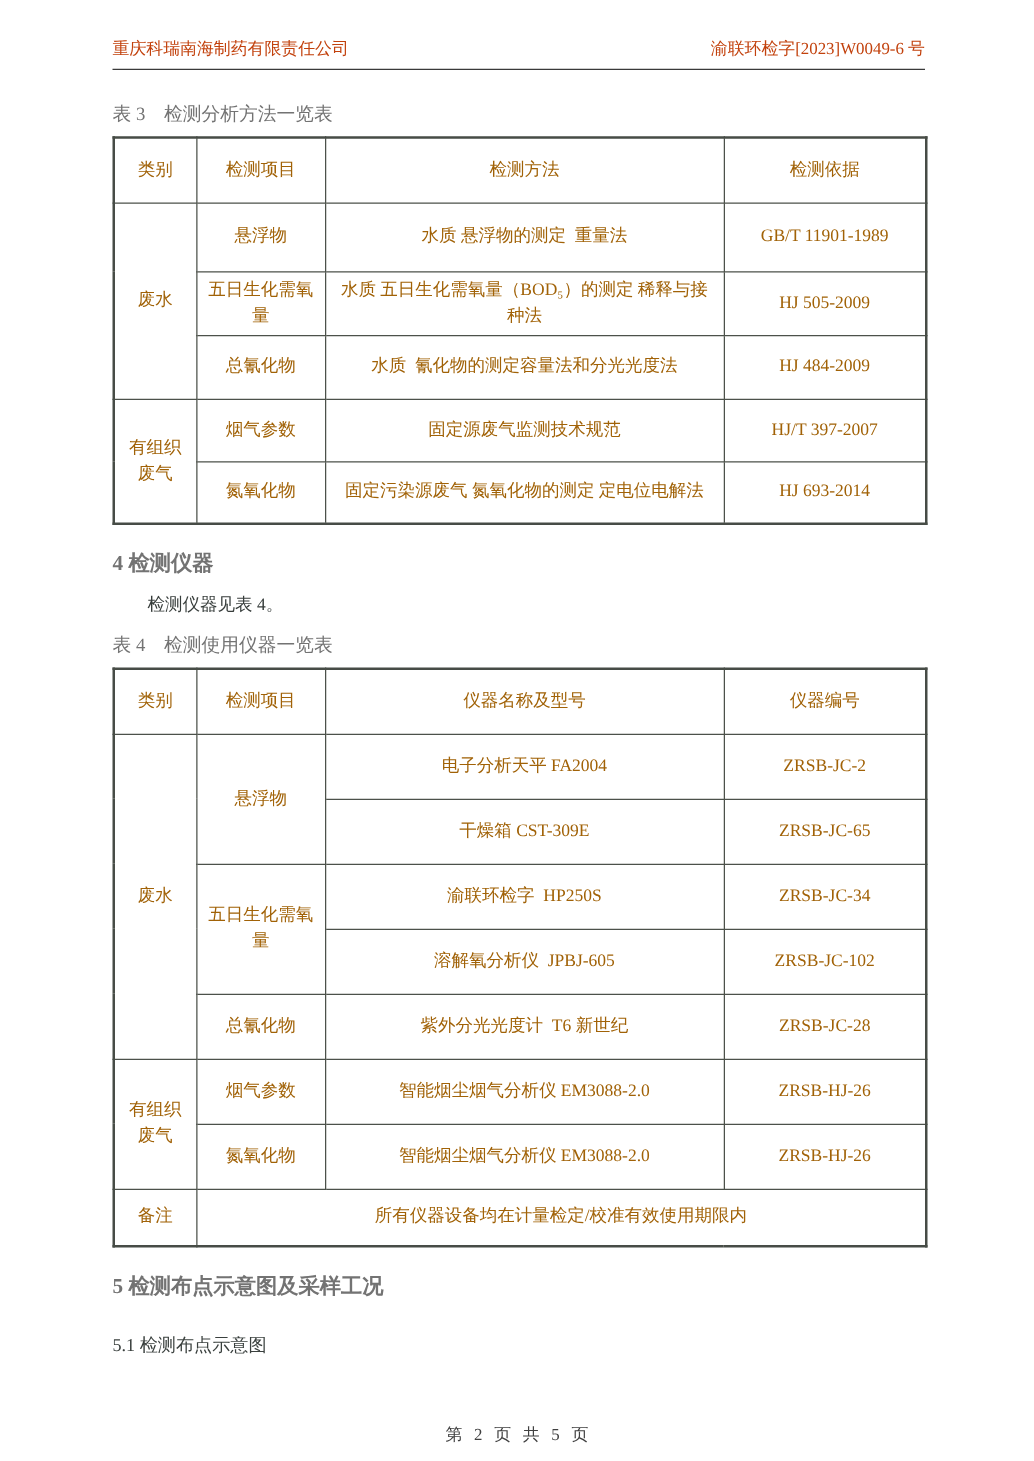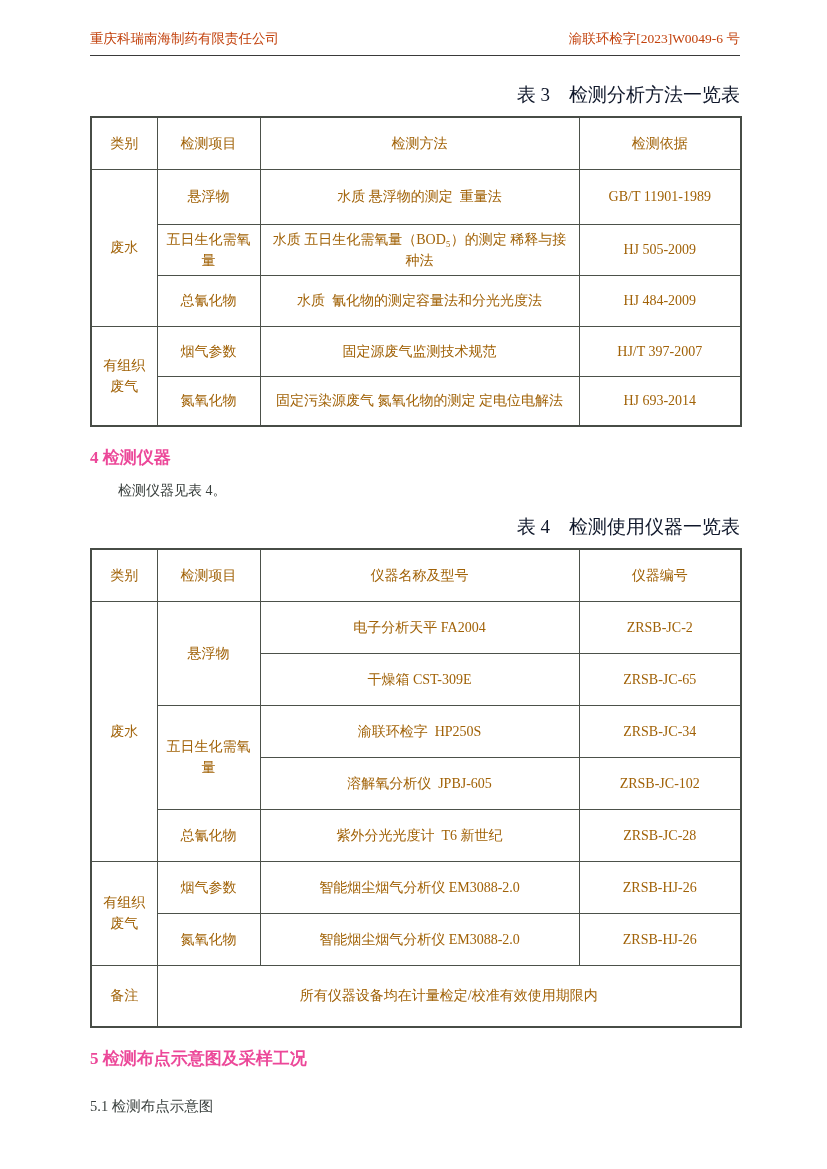--- a/index.html
+++ b/index.html
@@ -23,25 +23,25 @@
     justify-content: space-between;
     align-items: flex-end;
     font-size: 13.5px;
     padding-bottom: 7px;
     border-bottom: 1.6px solid #3a3a3a;
     color: #c2410c;
   }
 
   
   .table-caption {
-    text-align: right;
-    font-size: 19px;
+    text-align: left;
+    font-size: 15px;
     margin-top: 26px;
     margin-bottom: 8px;
-    color: #0f172a;
+    color: #737373;
   }
   .table-caption.second { margin-top: 14px; }
 
   
   table.doc-table {
     width: 650px;
     border-collapse: collapse;
     table-layout: fixed;
     border: 2px solid #474c46;
   }
@@ -57,27 +57,27 @@
     color: #a16207;
   }
   col.c1 { width: 66px; }
   col.c2 { width: 103px; }
   col.c3 { width: 319px; }
   col.c4 { width: 162px; }
   tr.h52 { height: 52px; }
   tr.h55 { height: 55px; }
   tr.h51 { height: 51px; }
   tr.h50 { height: 50px; }
-  tr.h46 { height: 62px; }
+  tr.h46 { height: 46px; }
 
   
   .section-heading {
     font-size: 17px;
     font-weight: bold;
-    color: #ec4899;
+    color: #737373;
     margin-top: 19px;
   }
   .body-para {
     font-size: 14px;
     margin-top: 13px;
     text-indent: 2em;
   }
   .sub-heading {
     font-size: 14.5px;
     margin-top: 27px;

